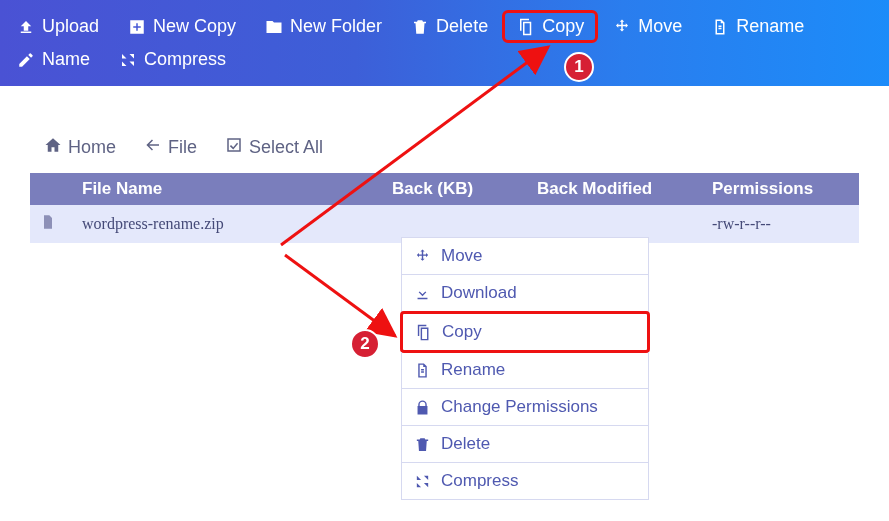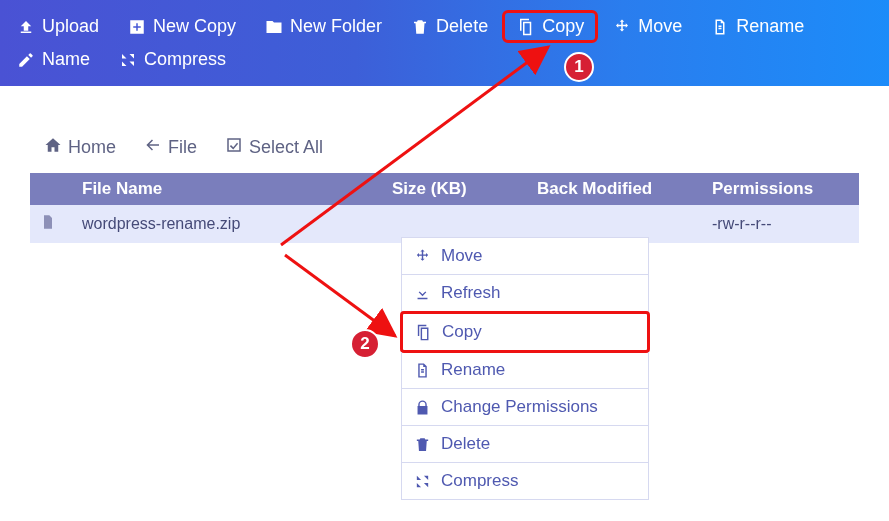--- a/index.html
+++ b/index.html
@@ -60,21 +60,21 @@
     cursor: pointer;
     margin-top: 24px;
   }
   .sb-btn svg { fill: #5f6384; width: 18px; height: 18px; }
 
   
   .table-wrap { padding: 0 30px; }
   table { width: 100%; border-collapse: collapse; table-layout: fixed; }
   thead tr { background: #7a7ebc; color: #fff; font-size: 17px; text-align: left; }
   thead th { padding: 6px 10px; font-weight: 700; }
-  tbody tr.data-row { background: #e4e8fb; color: #454a78; font-size: 16px; }
+  tbody tr.data-row { background: #e4e8fb; color: #454a78; font-size: 16px; font-family: Liberation Serif, serif; }
   tbody td { padding: 8px 10px; vertical-align: middle; }
   .col-icon { width: 42px; text-align: center; color: #7a7ebc; }
   .col-name { width: 310px; }
   .col-size { width: 145px; }
   .col-mod  { width: 175px; }
   .col-perm { width: auto; }
   .file-ico svg { fill: #8d90b7; width: 16px; height: 18px; }
 
   
   .ctx {
@@ -253,21 +253,21 @@
       <col class="col-icon">
         <col class="col-name">
         <col class="col-size">
         <col class="col-mod">
         <col class="col-perm">
     </colgroup>
     <thead>
       <tr>
         <th></th>
         <th>File Name</th>
-        <th>Size (KB)</th>
+        <th>Back (KB)</th>
         <th>Back Modified</th>
         <th>Permissions</th>
       </tr>
     </thead>
     <tbody>
       <tr class="data-row">
         <td class="file-ico">
           <svg viewBox="0 0 24 24">
               <path d="M6 2h8l4 4v16H6V2z"></path>
             </svg>
@@ -285,21 +285,21 @@
   <div class="ctx-item">
     <svg viewBox="0 0 24 24">
         <path d="M12 2l3 3h-2v4h4V7l3 3-3 3v-2h-4v4h2l-3 3-3-3h2v-4H7v2l-3-3 3-3v2h4V5H9l3-3z"></path>
       </svg>
     <span>Move</span>
   </div>
   <div class="ctx-item">
     <svg viewBox="0 0 24 24">
         <path d="M5 20h14v-2H5v2zM12 4v9l4-4 1.4 1.4L12 16 6.6 10.4 8 9l4 4V4h0z"></path>
       </svg>
-    <span>Refresh</span>
+    <span>Download</span>
   </div>
   <div class="ctx-item ctx-highlight">
     <svg viewBox="0 0 24 24">
         <path d="M16 1H4v16h2V3h10V1zm3 4H8v18h11V5zm-2 16H10V7h7v14z"></path>
       </svg>
     <span>Copy</span>
   </div>
   <div class="ctx-item">
     <svg viewBox="0 0 24 24">
         <path d="M6 2h8l4 4v16H6V2zm2 2v16h8V7h-3V4H8zm2 6h4v2h-4v-2zm0 3h4v2h-4v-2z"></path>

